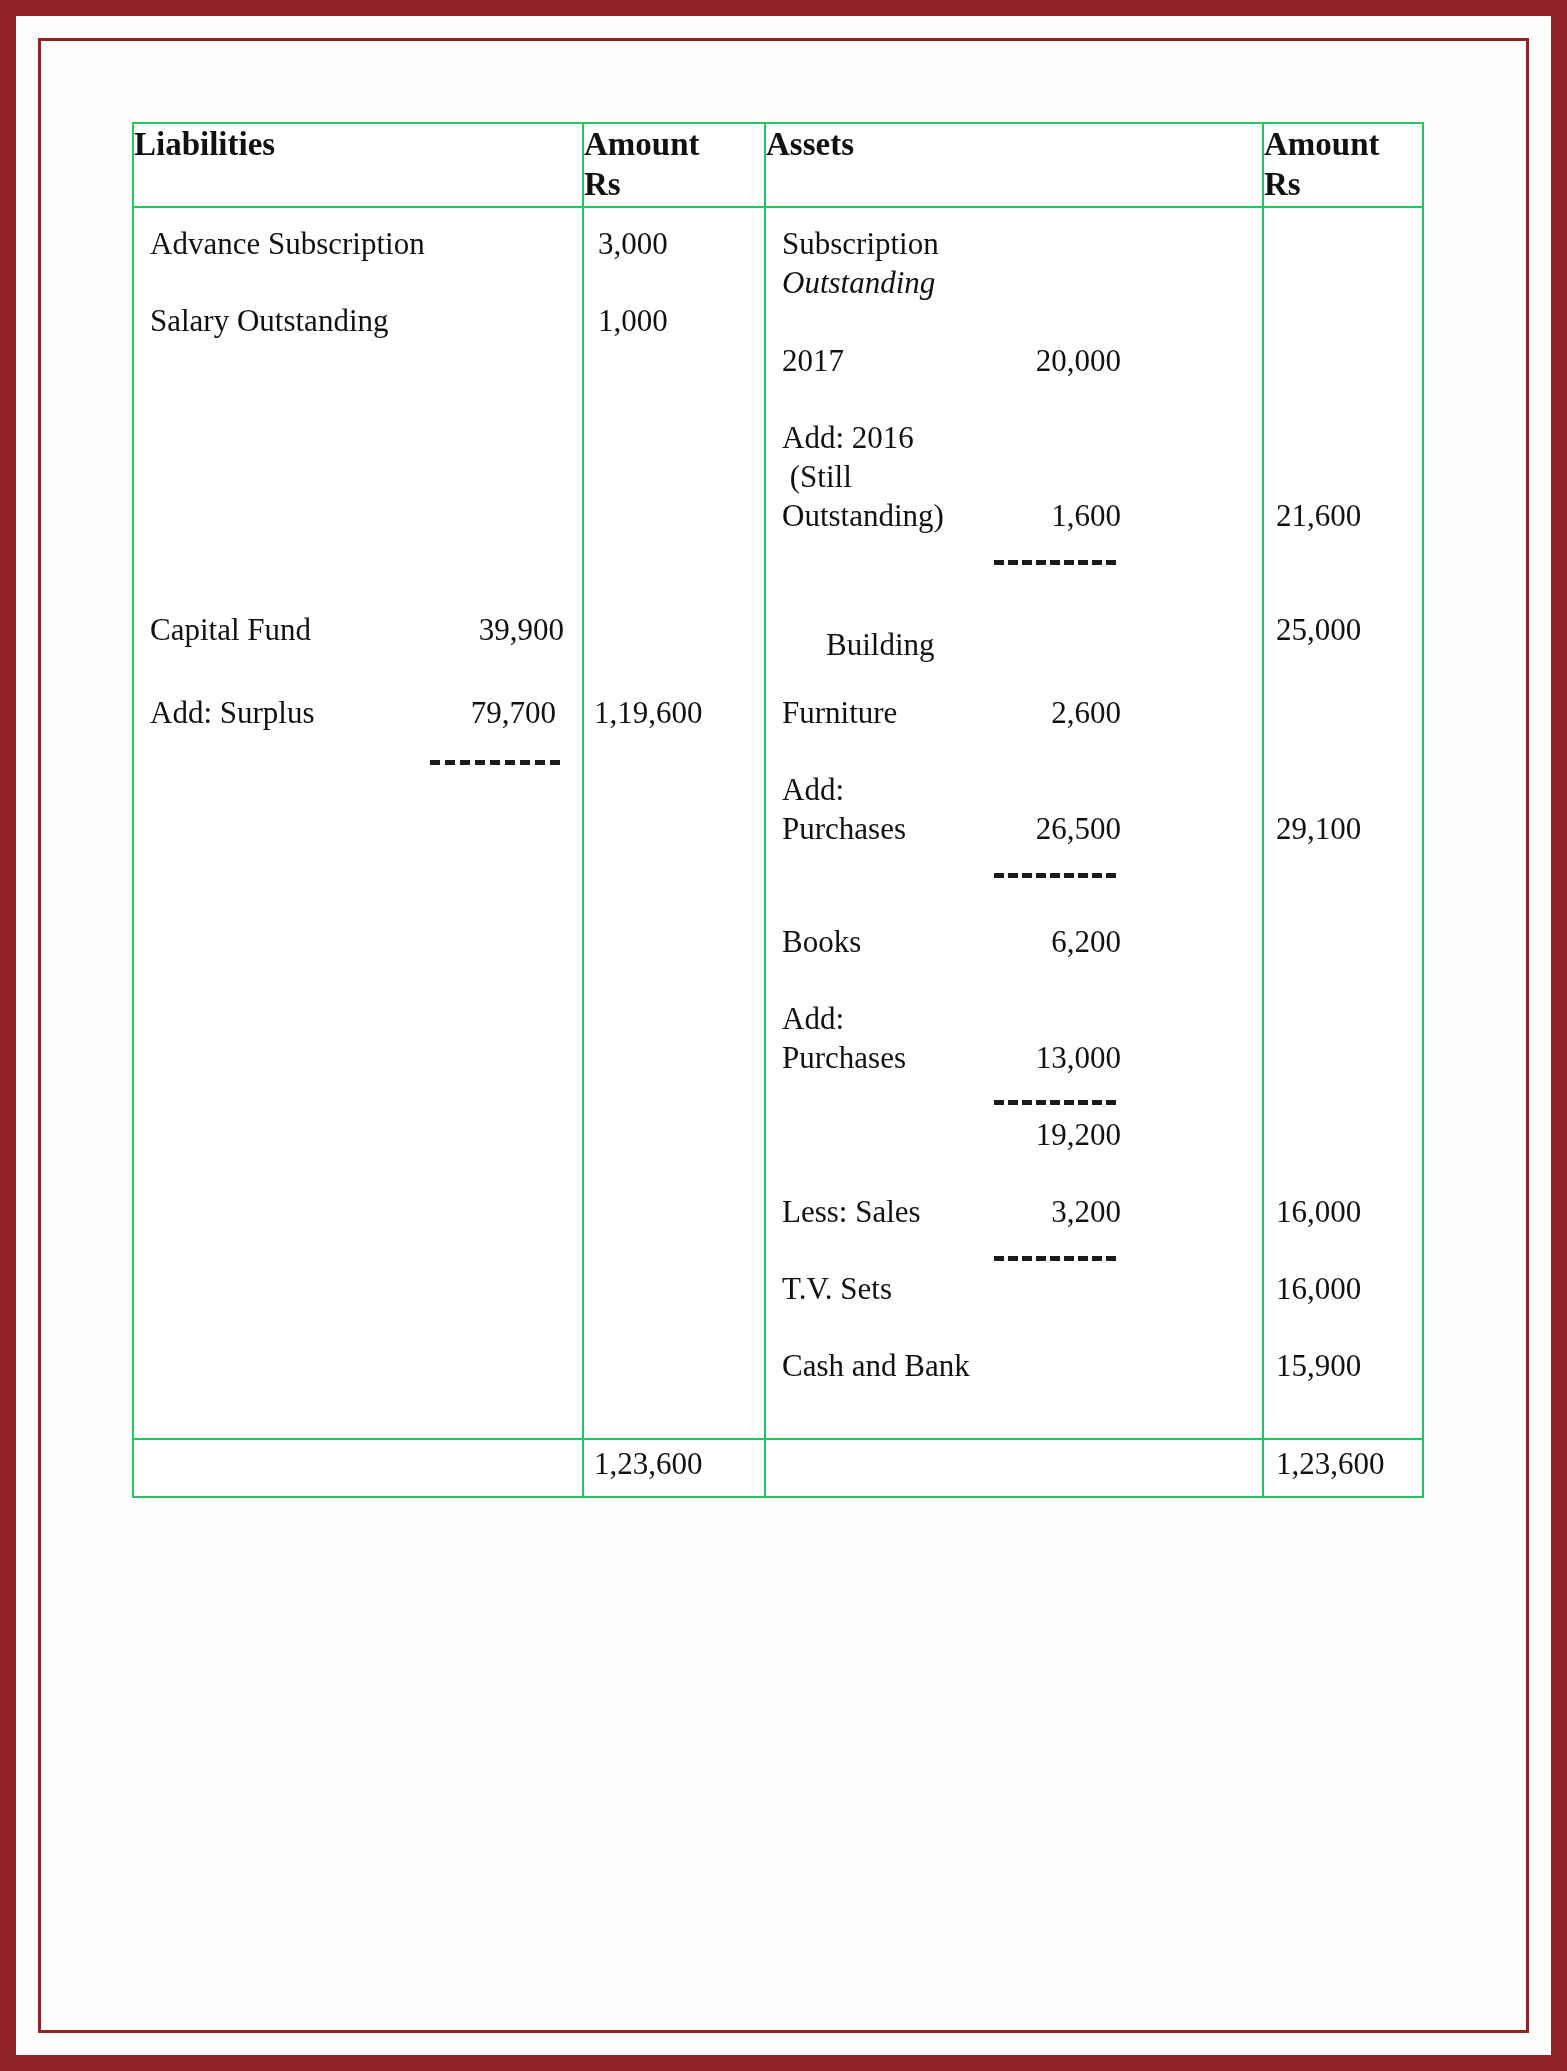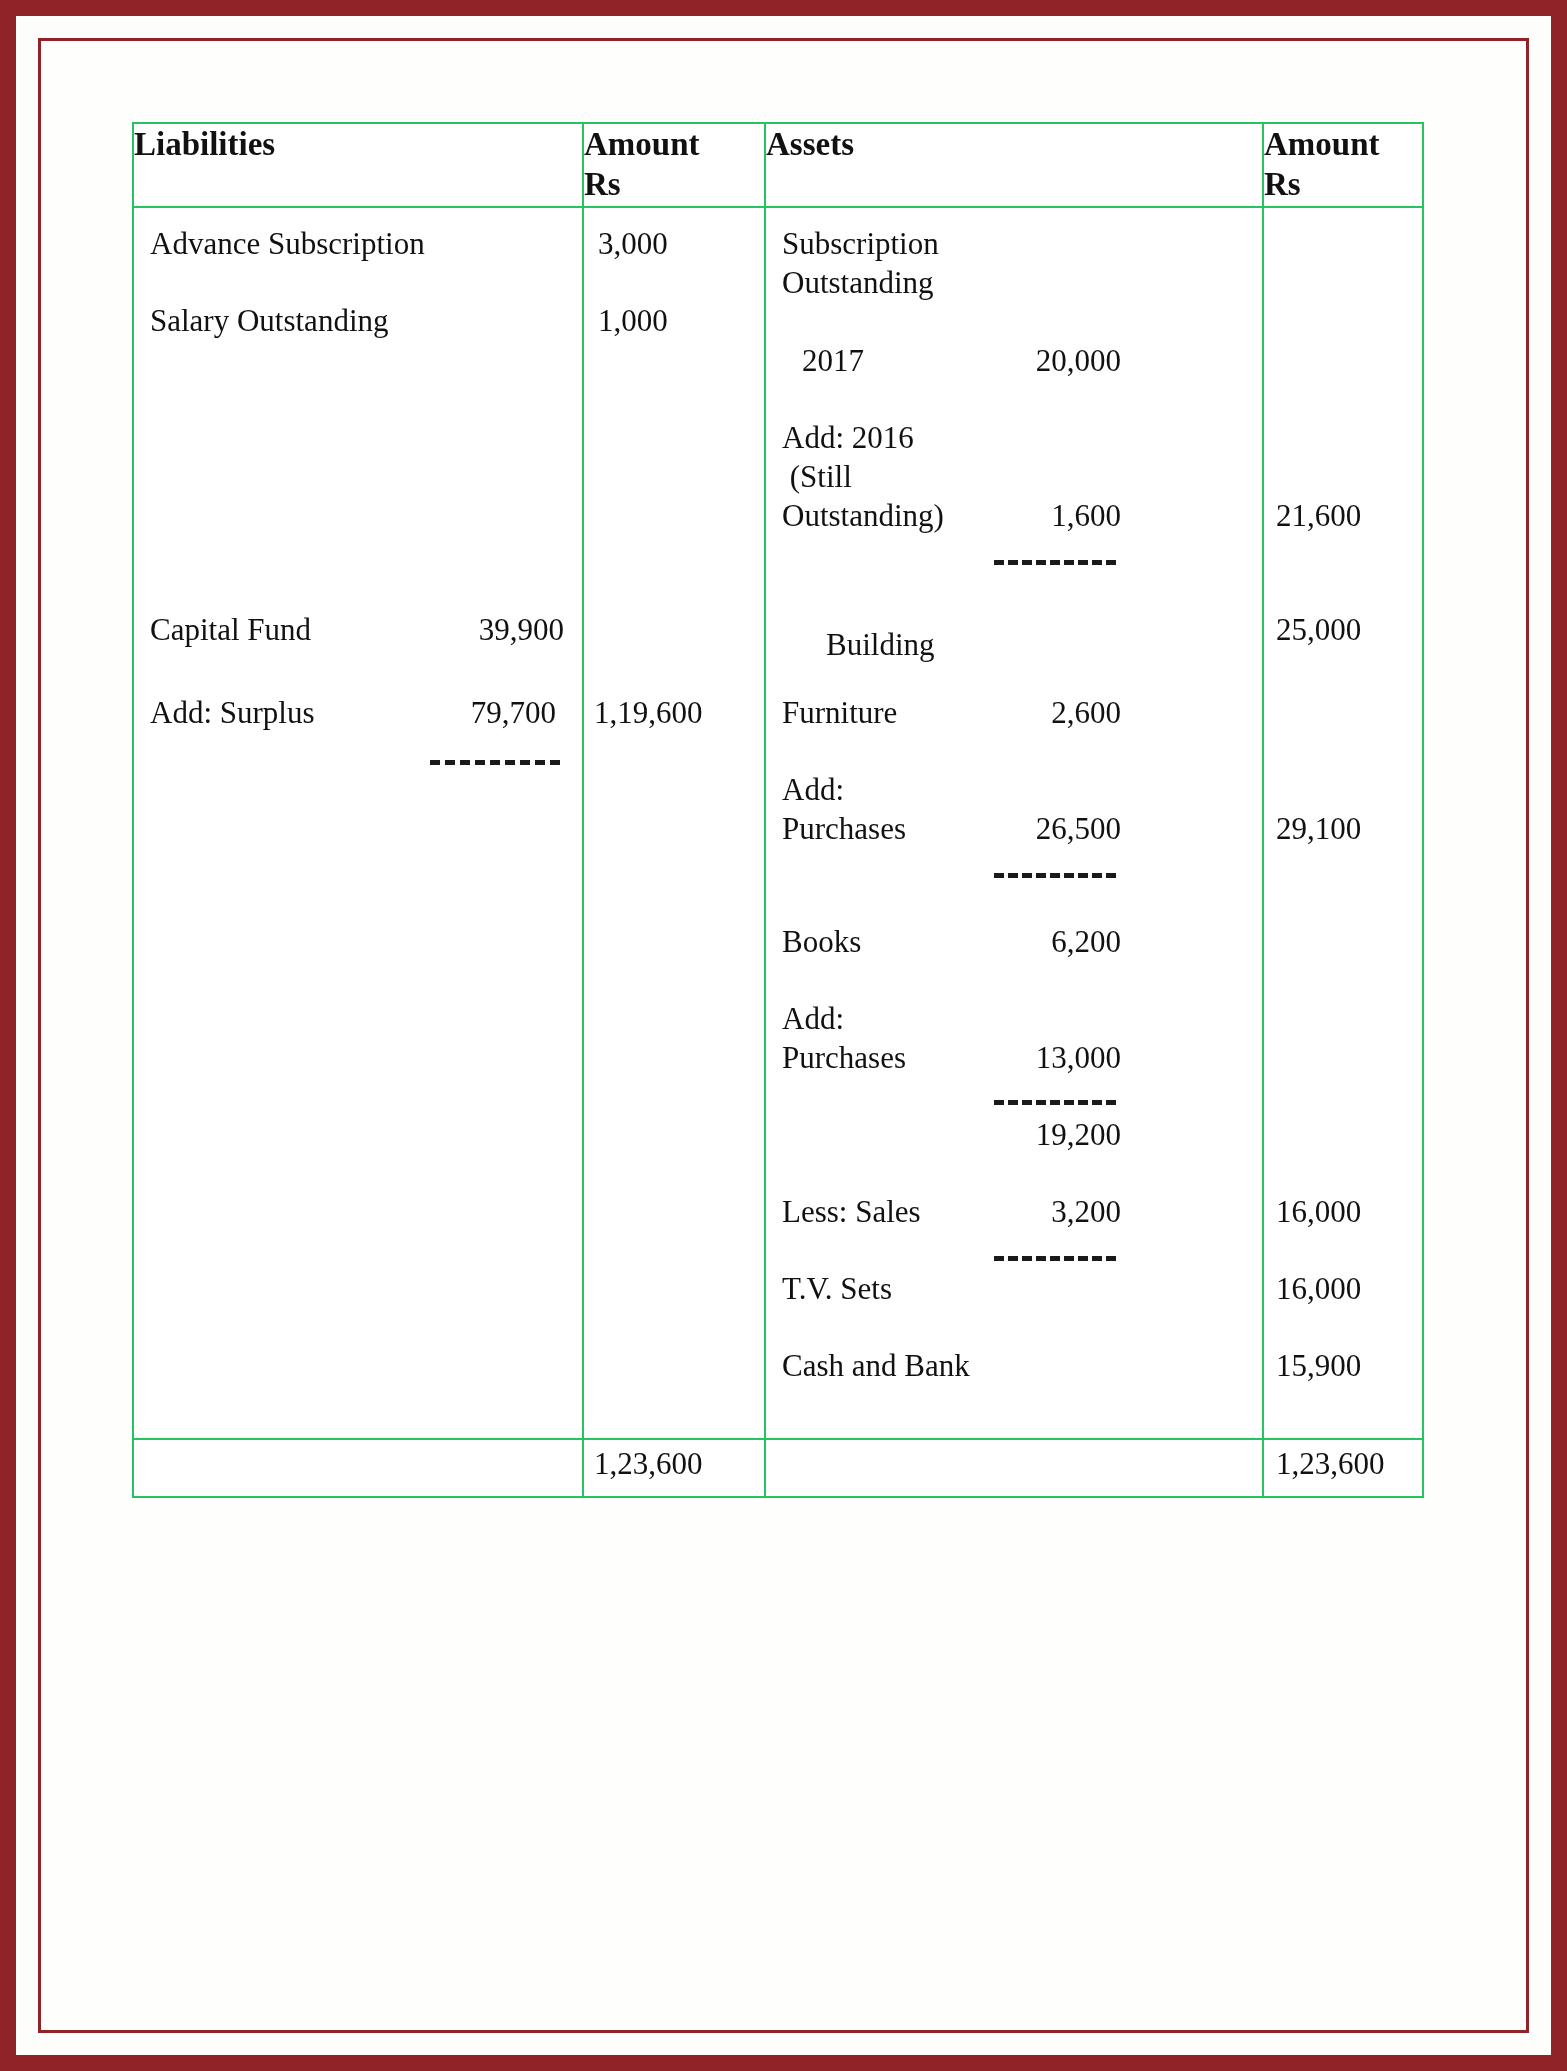--- a/index.html
+++ b/index.html
@@ -162,23 +162,23 @@
           <span class="ln" style="top:18px; left:14px;">3,000</span>
 
           <span class="ln" style="top:95px; left:14px;">1,000</span>
 
           <span class="ln" style="top:487px; left:10px;">1,19,600</span>
         </td>
 
         <td class="body-cell">
 
           <span class="ln pad-l" style="top:18px;">Subscription</span>
-          <span class="ln pad-l" style="top:57px;">Outstanding</span>
-
-          <span class="ln pad-l" style="top:135px;margin-left:20px;">2017</span>
+          <span class="ln pad-l" style="top:57px;font-style:italic;">Outstanding</span>
+
+          <span class="ln pad-l" style="top:135px;">2017</span>
           <span class="ln r" style="top:135px; left:200px; width:155px;text-align:right;">20,000</span>
 
           <span class="ln pad-l" style="top:212px;">Add: 2016</span>
           <span class="ln pad-l" style="top:251px;"> (Still</span>
           <span class="ln pad-l" style="top:290px;">Outstanding)</span>
           <span class="ln r" style="top:290px; left:200px; width:155px;">1,600</span>
           <span class="dashrule" style="top:352px; left:228px; width:122px;"></span>
 
           <span class="ln pad-l" style="top:419px;margin-left:44px;">Building</span>
 

